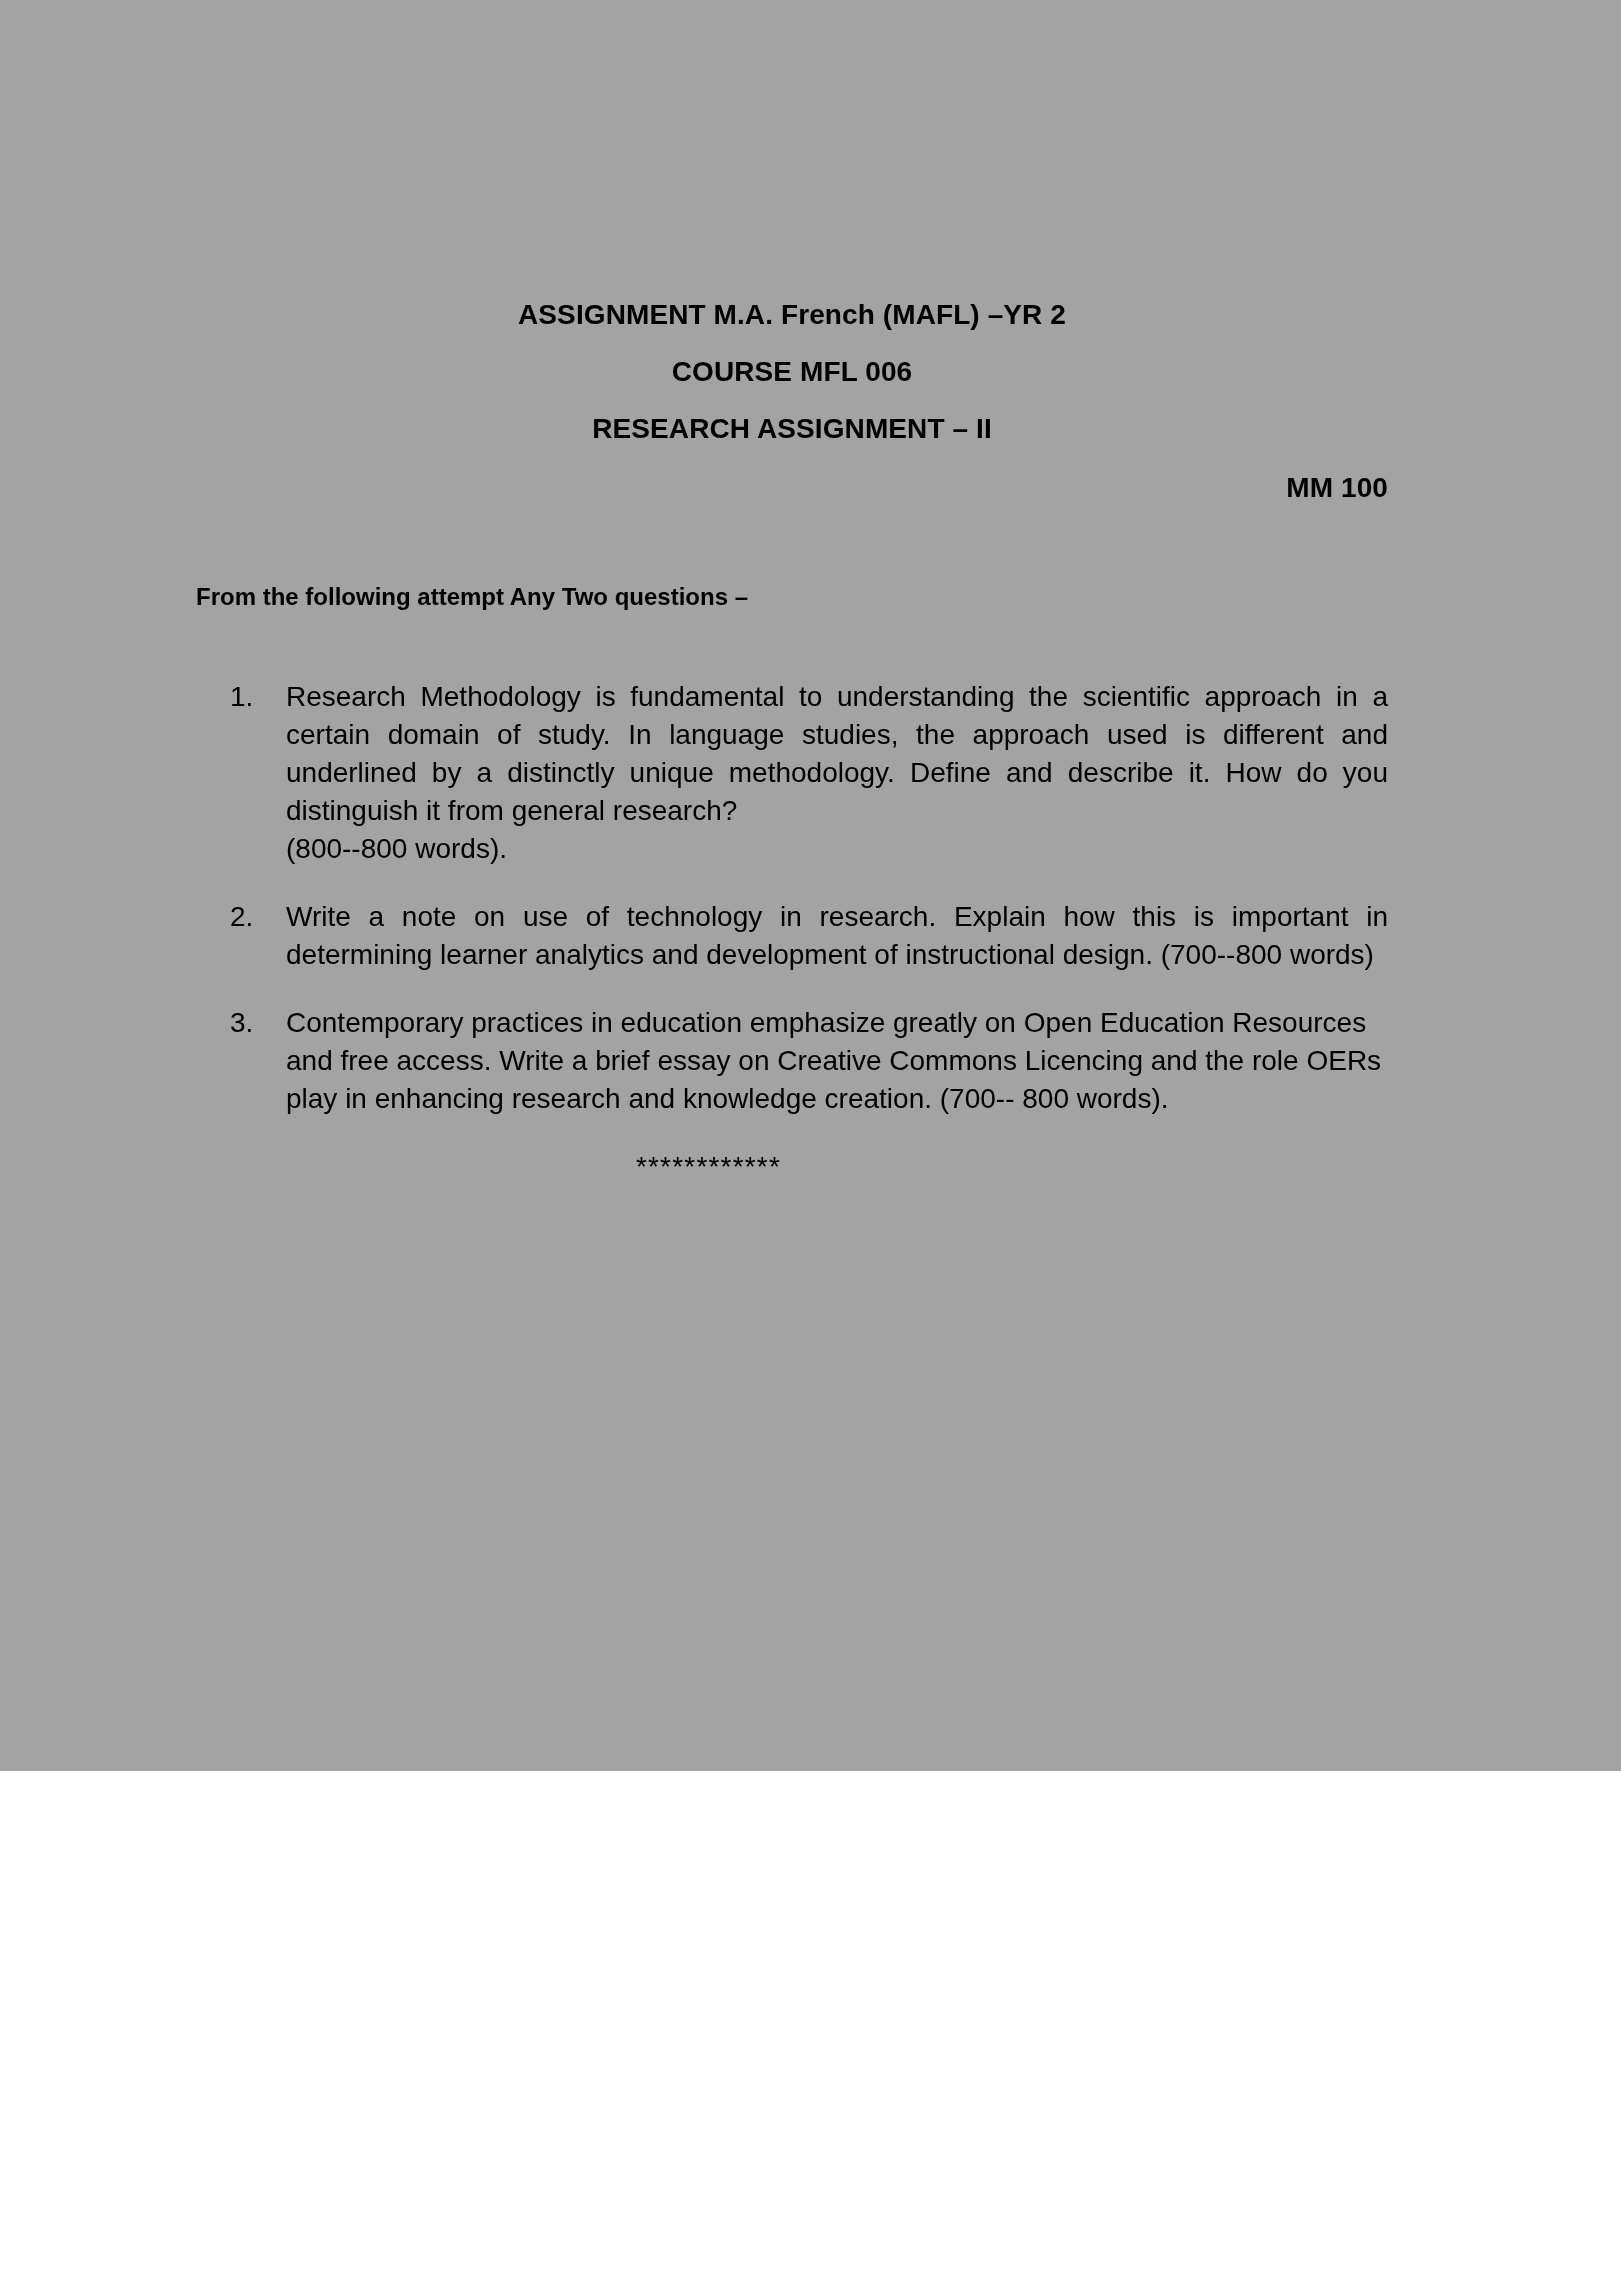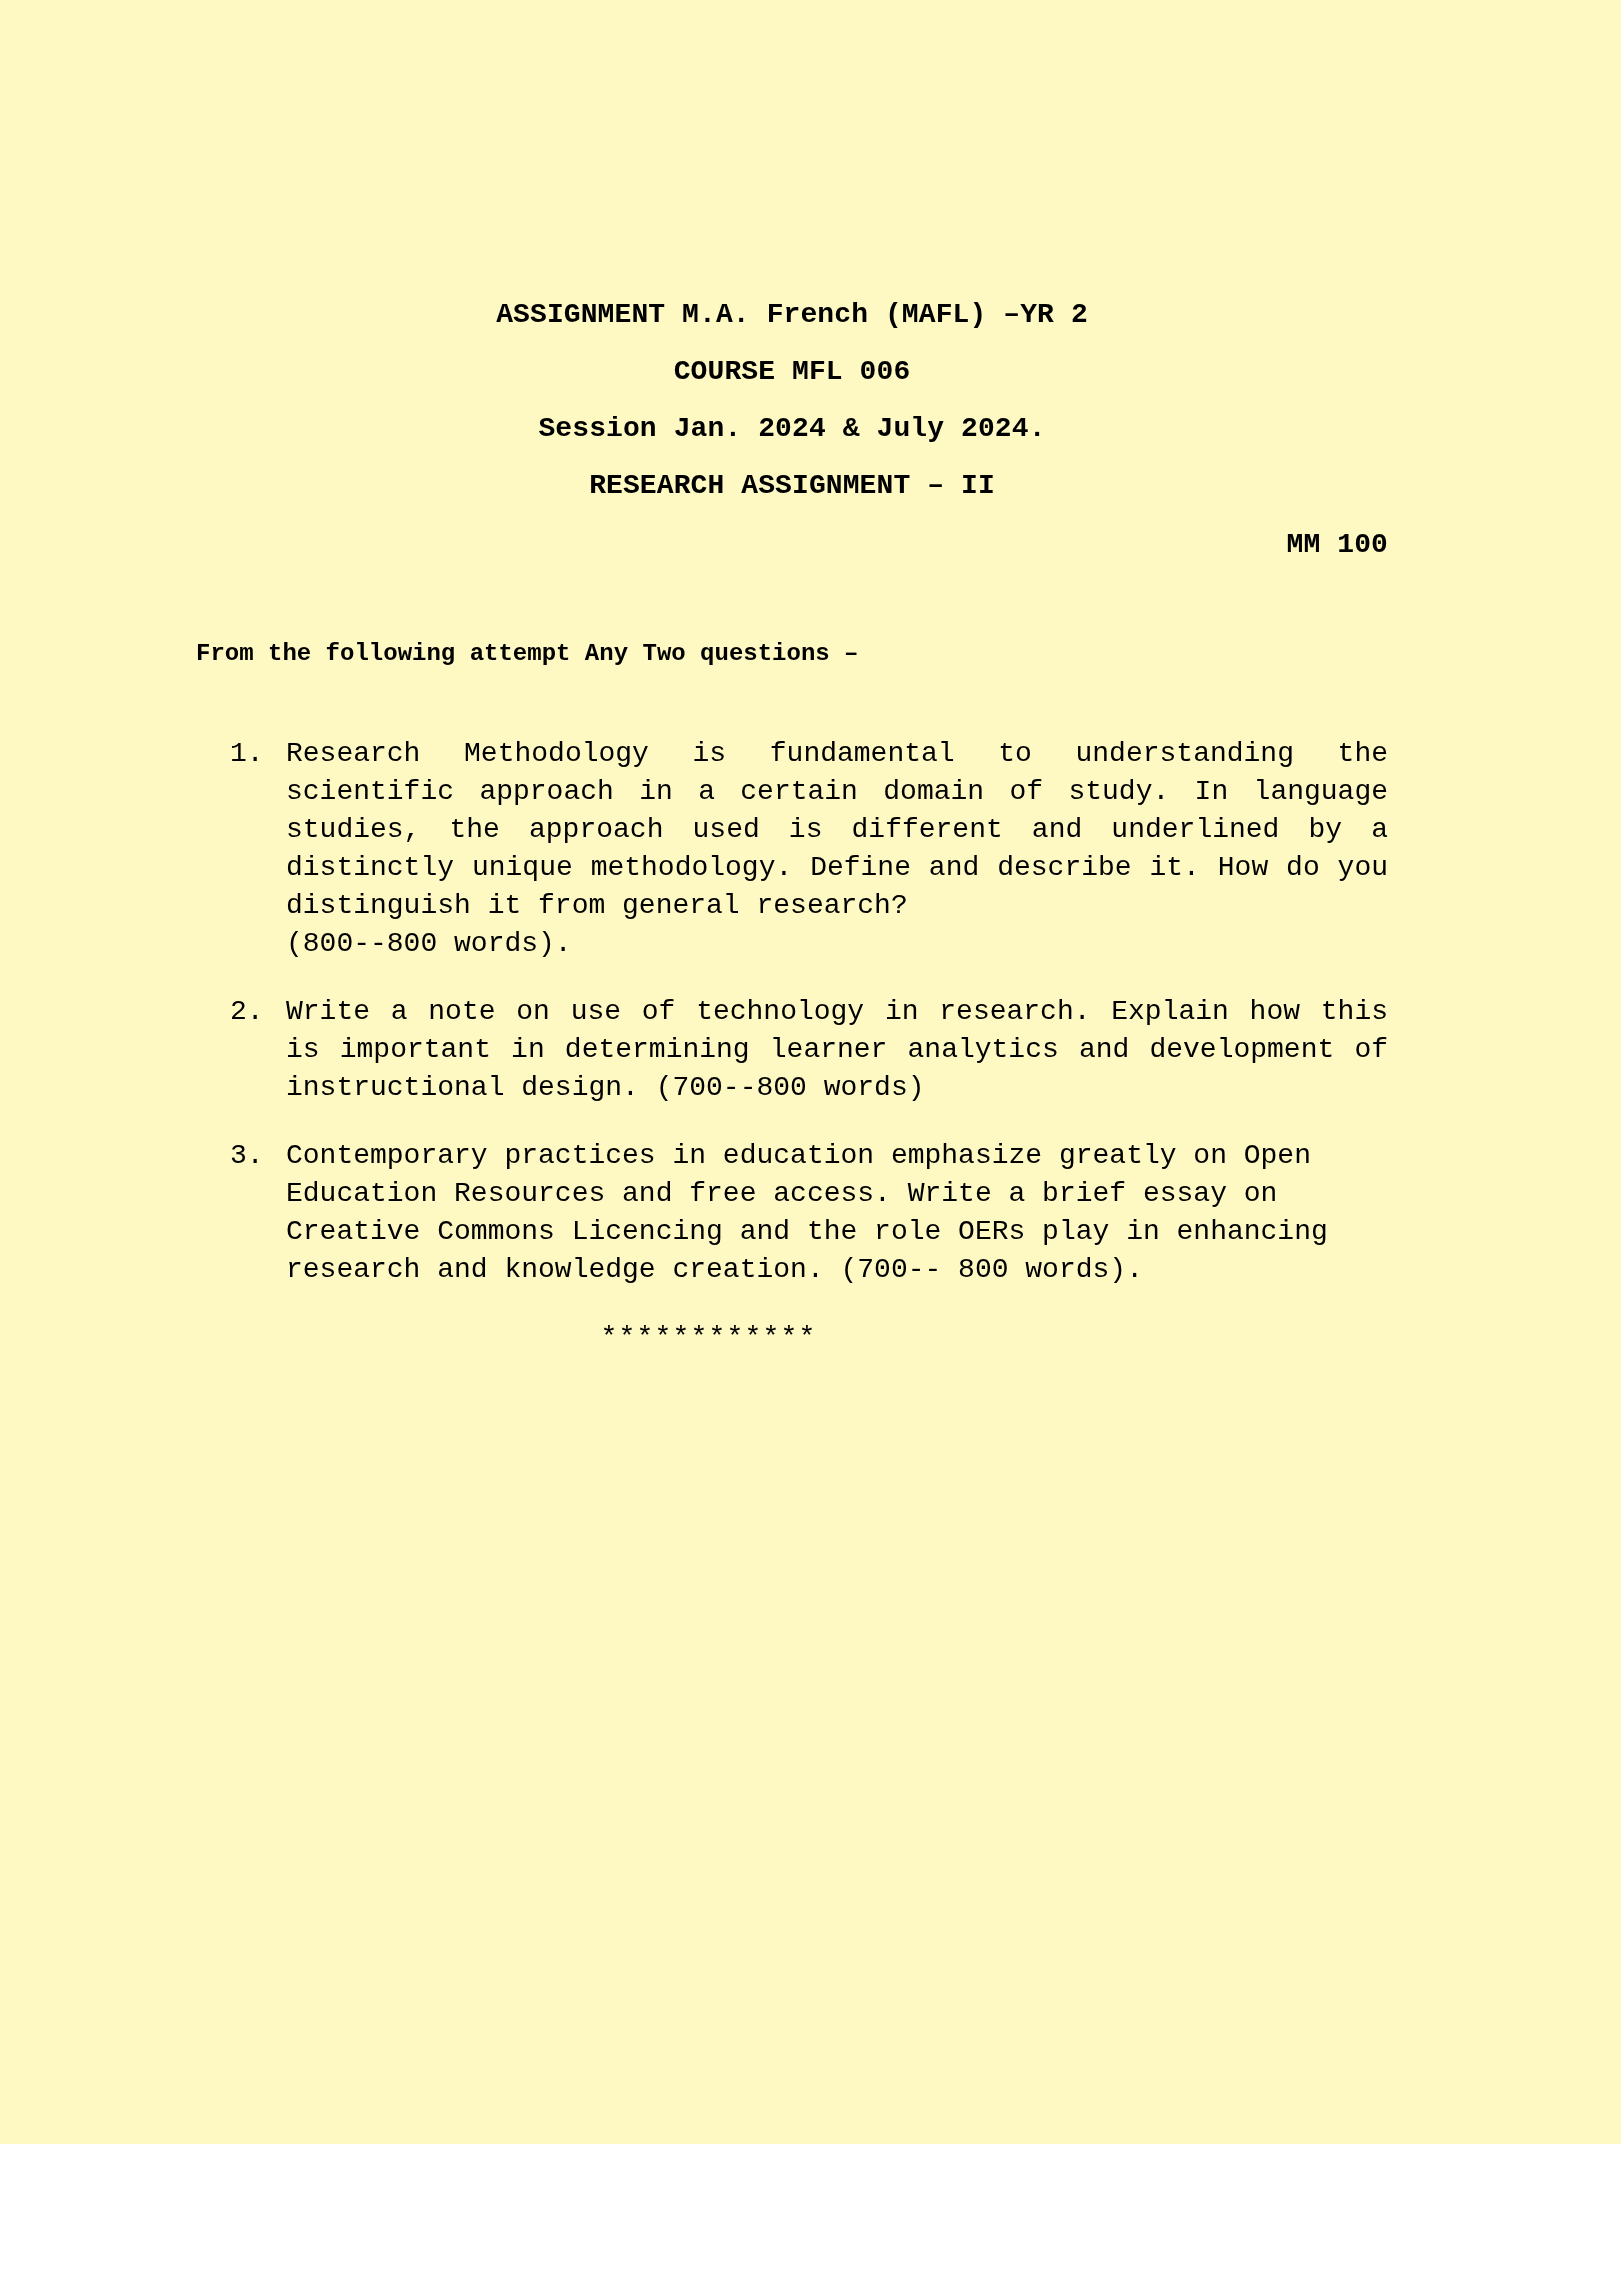--- a/index.html
+++ b/index.html
@@ -3,23 +3,23 @@
 <meta charset="utf-8">
 <style>
   html, body {
     margin: 0;
     padding: 0;
     background: #ffffff;
   }
   .page {
     position: relative;
     width: 1621px;
-    height: 2144px;
-    background: #fef9c3;
-    font-family: Liberation Mono, monospace;
+    height: 1771px;
+    background: #a3a3a3;
+    font-family: Liberation Sans, sans-serif;
     color: #000000;
     box-sizing: border-box;
     overflow: hidden;
   }
   .content {
     position: absolute;
     left: 196px;
     top: 0;
     width: 1192px;
   }
@@ -93,21 +93,20 @@
 </style>
 </head>
 <body>
 
 <div class="page">
   <div class="content">
 
     <div class="heading-block">
       <div class="heading-line">ASSIGNMENT M.A. French (MAFL) –YR 2</div>
       <div class="heading-line">COURSE MFL 006</div>
-      <div class="heading-line">Session Jan. 2024 &amp; July 2024.</div>
       <div class="heading-line">RESEARCH ASSIGNMENT – II</div>
       <div class="heading-line marks">MM 100</div>
     </div>
 
     <div class="instruction">From the following attempt Any Two questions –</div>
 
     <div class="questions">
 
       <div class="q-item">
         <span class="q-num">1.</span>

